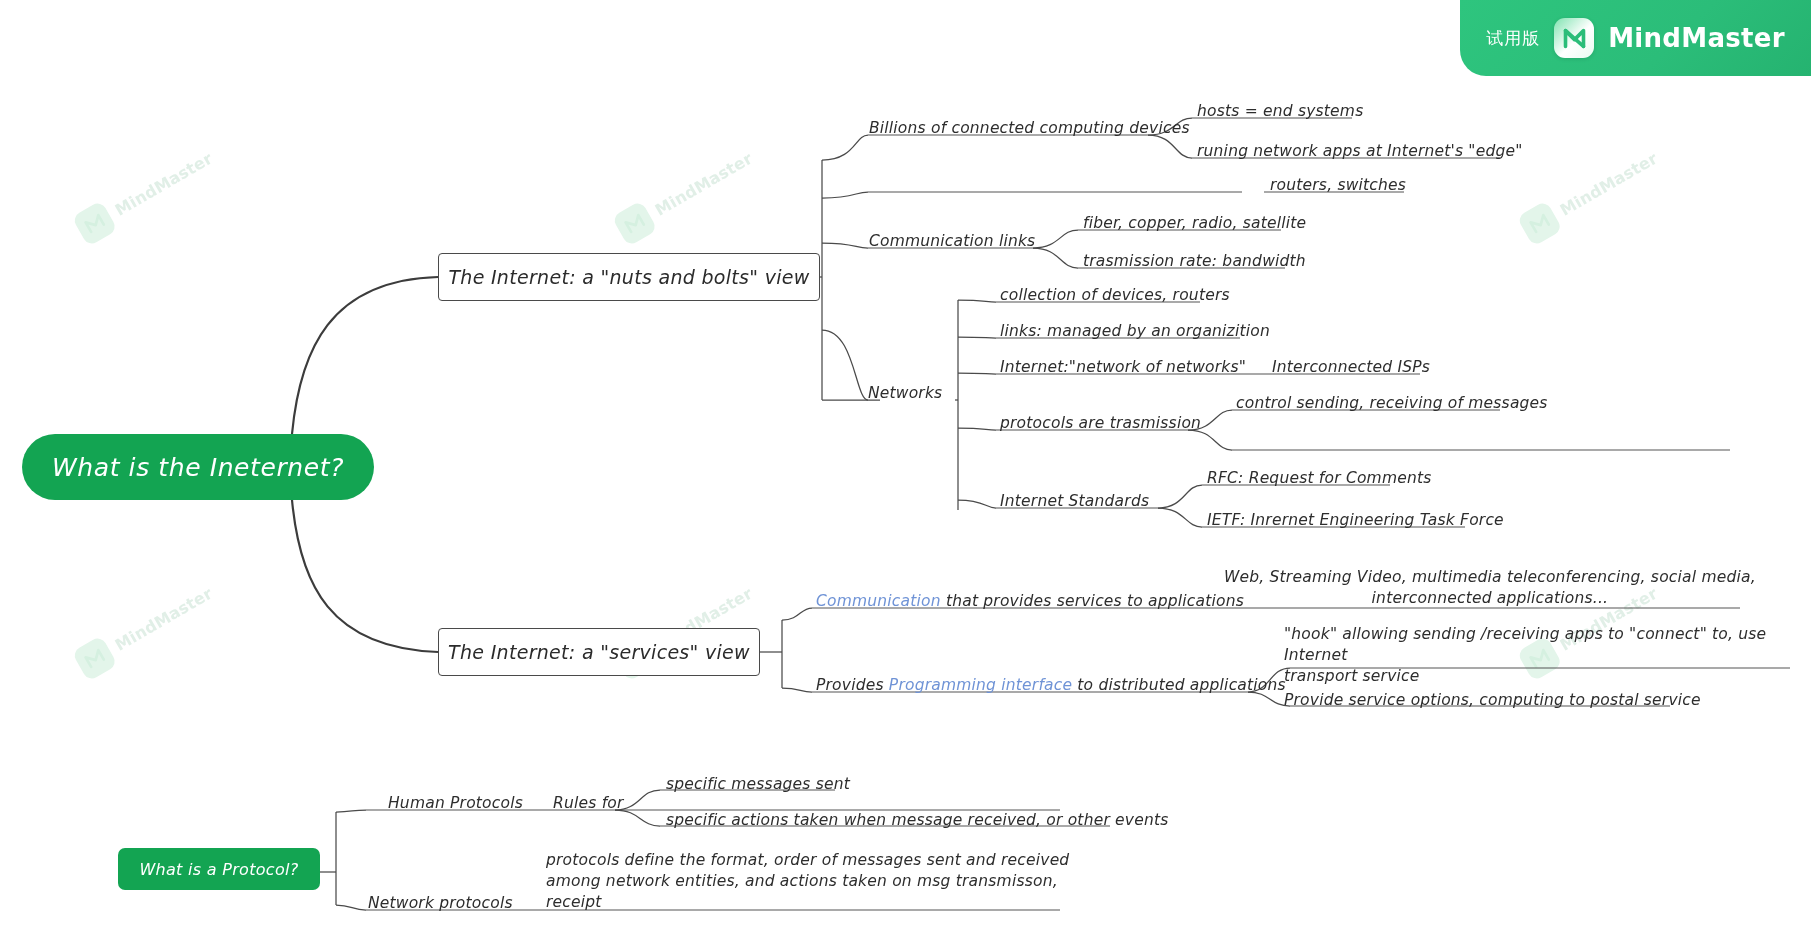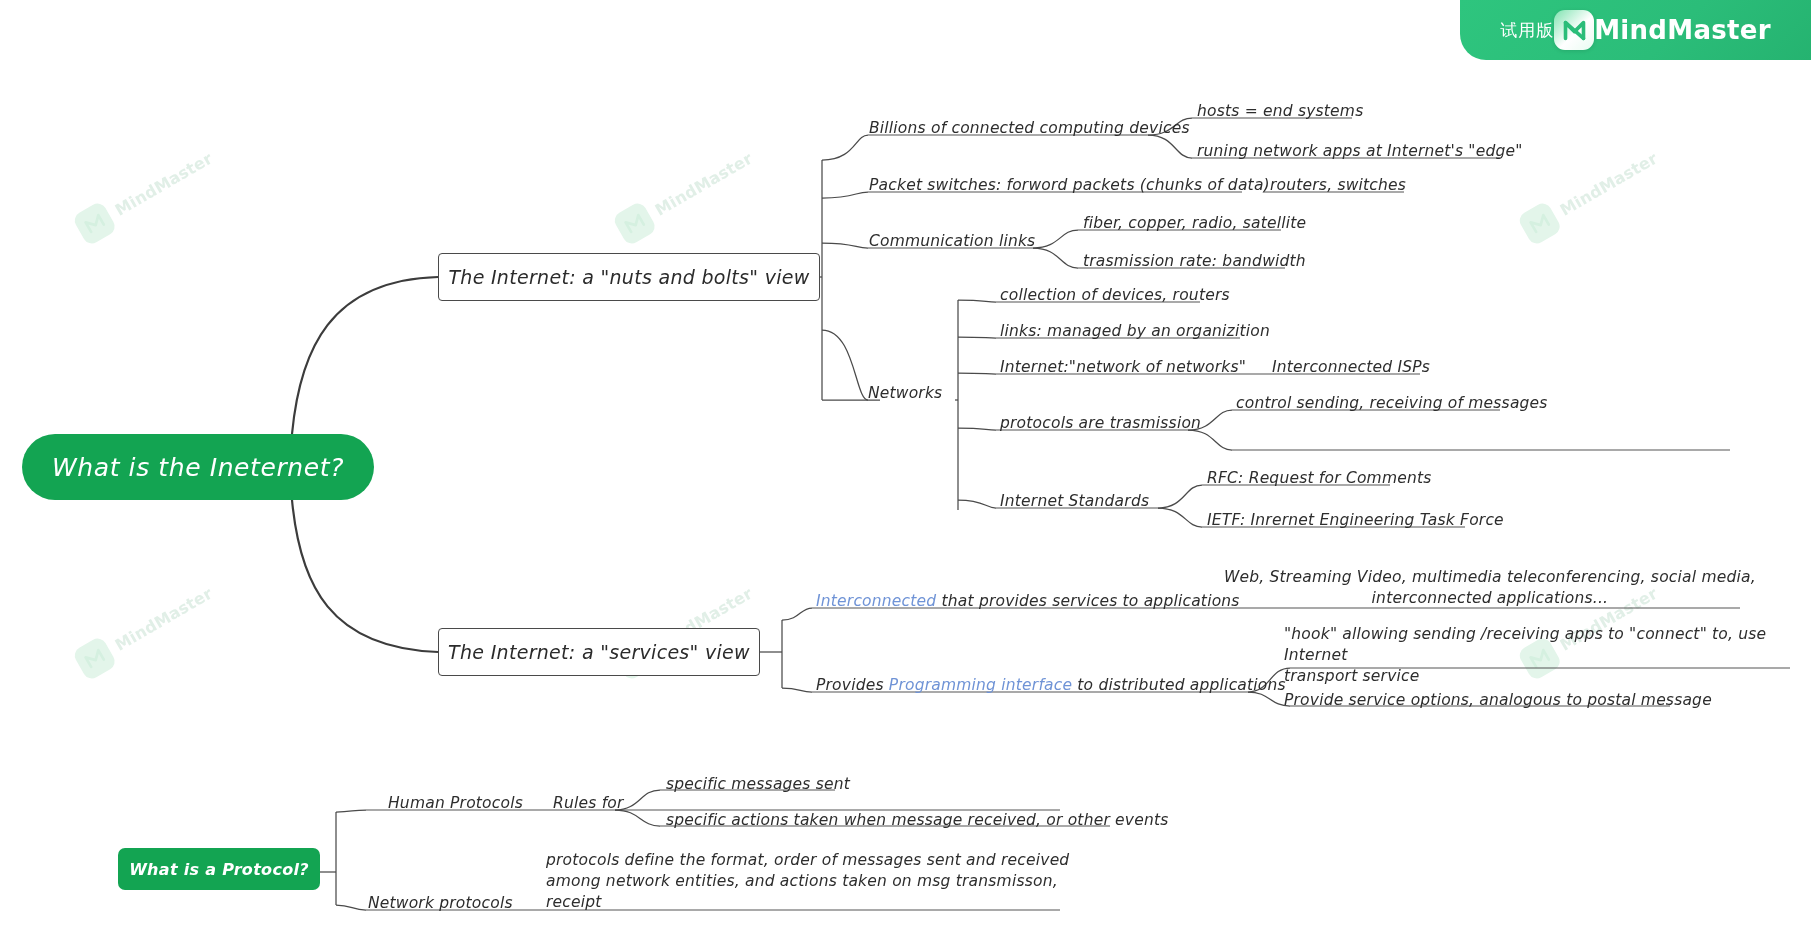--- a/index.html
+++ b/index.html
@@ -43,26 +43,27 @@
     font-weight: 700;
     color: #e1efe7;
     letter-spacing: .2px;
     white-space: nowrap;
   }
 
   
   #brand {
     position: absolute;
     top: 0; left: 1460px;
-    width: 351px; height: 60px;
+    width: 351px; height: 76px;
     background: linear-gradient(135deg, #2ec57e 0%, #2bbd79 60%, #25b370 100%);
     border-bottom-left-radius: 26px;
     display: flex;
     align-items: center;
     justify-content: center;
+    gap: 14px;
     z-index: 40;
   }
   #brand .trial {
     color: #ffffff;
     font-size: 17px;
     font-family: "DejaVu Sans", sans-serif;
     letter-spacing: 1px;
   }
   #brand .logo-tile {
     width: 40px; height: 40px;
@@ -280,29 +281,28 @@
     <path class="under" d="M366 910 L1060 910"></path>
 
     <path d="M615 810 C 640 810, 640 790, 660 790"></path>
     <path d="M615 810 C 640 810, 640 826, 660 826"></path>
     <path class="under" d="M660 790 L835 790"></path>
     <path class="under" d="M660 826 L1110 826"></path>
   </svg>
 
   <div class="node root" style="left:22px; top:434px; width:352px; height:66px;">What is the Ineternet?</div>
 
-  <div class="node root2" style="left:118px; top:848px; width:202px; height:42px;font-weight:bold;">What is a Protocol?</div>
+  <div class="node root2" style="left:118px; top:848px; width:202px; height:42px;">What is a Protocol?</div>
 
   <div class="node boxed" style="left:438px; top:253px; width:382px; height:48px;">The Internet: a "nuts and bolts" view</div>
 
   <div class="node boxed" style="left:438px; top:628px; width:322px; height:48px;">The Internet: a "services" view</div>
 
   <div class="node leaf" style="left:869px; top:118px;">Billions of connected computing devices</div>
 
-  <div class="node leaf" style="left:869px; top:175px;">Packet switches: forword packets (chunks of data)</div>
 
   <div class="node leaf" style="left:869px; top:231px;">Communication links</div>
 
   <div class="node leaf" style="left:868px; top:383px;">Networks</div>
 
   <div class="node leaf" style="left:1197px; top:101px;">hosts = end systems</div>
 
   <div class="node leaf" style="left:1197px; top:141px;">runing network apps at Internet's "edge"</div>
 
   <div class="node leaf" style="left:1270px; top:175px;">routers, switches</div>
@@ -324,34 +324,34 @@
   <div class="node leaf" style="left:1272px; top:357px;">Interconnected ISPs</div>
 
   <div class="node leaf" style="left:1236px; top:393px;">control sending, receiving of messages</div>
 
 
   <div class="node leaf" style="left:1207px; top:468px;">RFC: Request for Comments</div>
 
   <div class="node leaf" style="left:1207px; top:510px;">IETF: Inrernet Engineering Task Force</div>
 
   <div class="node leaf" style="left:816px; top:591px;">
-    <span class="hl">Interconnected</span><span> that provides services to applications</span>
+    <span class="hl">Communication</span><span> that provides services to applications</span>
   </div>
 
   <div class="node leaf" style="left:816px; top:675px;">
     <span>Provides </span><span class="hl">Programming interface</span><span> to distributed applications</span>
   </div>
 
   <div class="node leaf multi" style="left:1224px; top:567px;text-align:center;">Web, Streaming Video, multimedia teleconferencing, social media,
 interconnected applications...</div>
 
   <div class="node leaf multi" style="left:1284px; top:624px;">"hook" allowing sending /receiving apps to "connect" to, use Internet
 transport service</div>
 
-  <div class="node leaf" style="left:1284px; top:690px;">Provide service options, analogous to postal message</div>
+  <div class="node leaf" style="left:1284px; top:690px;">Provide service options, computing to postal service</div>
 
   <div class="node leaf" style="left:368px; top:793px;margin-left:20px;">Human Protocols</div>
 
   <div class="node leaf" style="left:368px; top:893px;">Network protocols</div>
 
   <div class="node leaf" style="left:553px; top:793px;">Rules for</div>
 
   <div class="node leaf" style="left:666px; top:774px;">specific messages sent</div>
 
   <div class="node leaf" style="left:666px; top:810px;">specific actions taken when message received, or other events</div>

